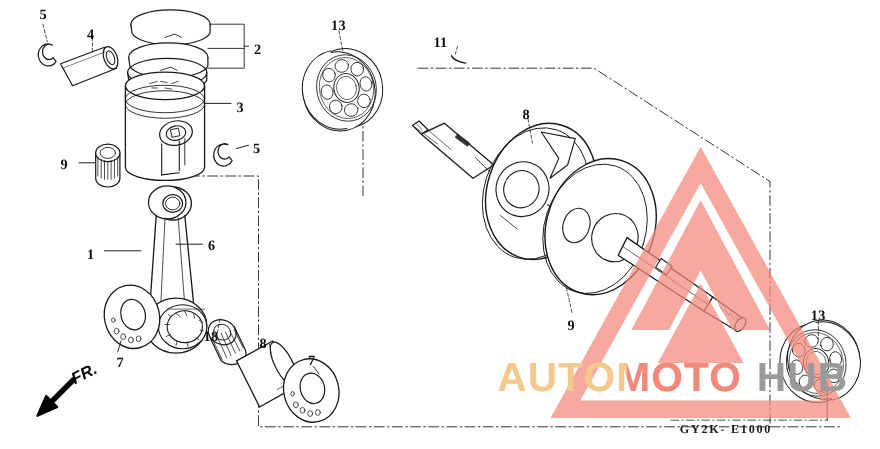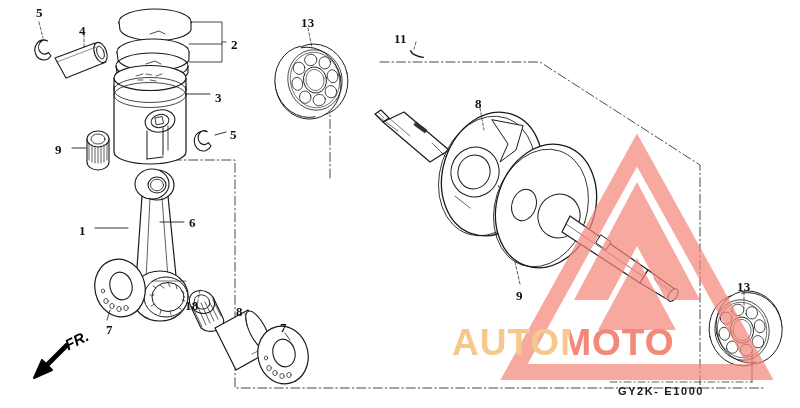--- a/index.html
+++ b/index.html
@@ -15,21 +15,21 @@
   #art{z-index:2;}
   #watermark{z-index:3;pointer-events:none;}
   .lbl{
     position:absolute;z-index:5;
     font-family:"Liberation Serif", serif;
     font-size:13px;font-weight:700;color:#111;
     letter-spacing:.3px;line-height:1;white-space:nowrap;
   }
   .code{
     position:absolute;z-index:5;
-    font-family:Liberation Sans, sans-serif;
+    font-family:Liberation Serif, serif;
     font-size:11px;font-weight:700;color:#1a1a1a;
     letter-spacing:1.6px;white-space:nowrap;
   }
   .frtxt{
     position:absolute;z-index:5;
     font-family:"Liberation Sans", sans-serif;
     font-size:15px;font-weight:700;font-style:italic;color:#000;
     white-space:nowrap;
   }
   .wmtext{
@@ -320,20 +320,21 @@
   <svg id="watermark" viewBox="0 0 800 408">
     <g opacity=".72">
       <path d="M 637,150 L 760,372 L 514,372 Z" fill="none" stroke="#f4887c" stroke-width="16"></path>
       <path d="M 637,182 L 700,300 L 666,300 L 637,246 L 608,300 L 574,300 Z" fill="#f4887c"></path>
       <path d="M 637,258 L 676,330 L 598,330 Z" fill="#f4887c"></path>
     </g>
   </svg>
 
   <div class="wmtext" style="left:452px;top:322px;color:#f5c98e;">AUTOMOTO</div>
   <div class="wmtext" style="left:452px;top:322px;color:#f4887c;clip-path:inset(0 0 0 118px);">AUTOMOTO</div>
+  <div class="wmtext" style="left:688px;top:322px;color:#9a9a9a;">HUB</div>
 
   <div class="lbl" style="left:36px;top:6px">5</div>
   <div class="lbl" style="left:79px;top:24px">4</div>
   <div class="lbl" style="left:231px;top:38px">2</div>
   <div class="lbl" style="left:301px;top:16px">13</div>
   <div class="lbl" style="left:394px;top:32px">11</div>
   <div class="lbl" style="left:215px;top:91px">3</div>
   <div class="lbl" style="left:230px;top:128px">5</div>
   <div class="lbl" style="left:475px;top:97px">8</div>
   <div class="lbl" style="left:55px;top:143px">9</div>

